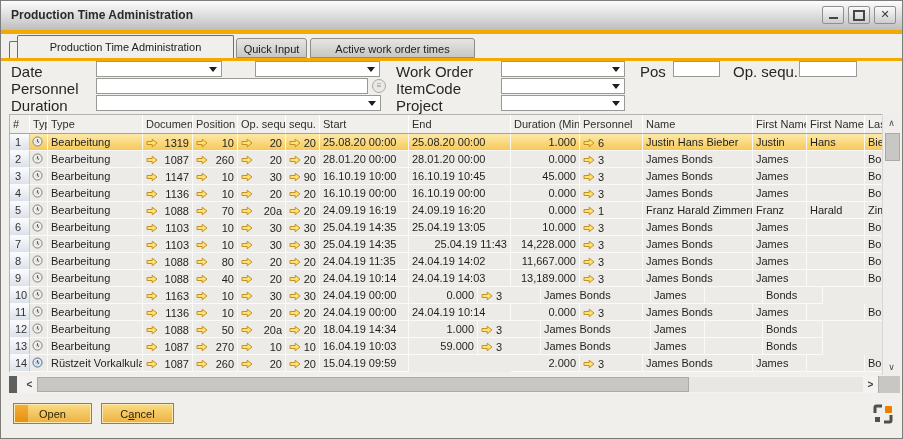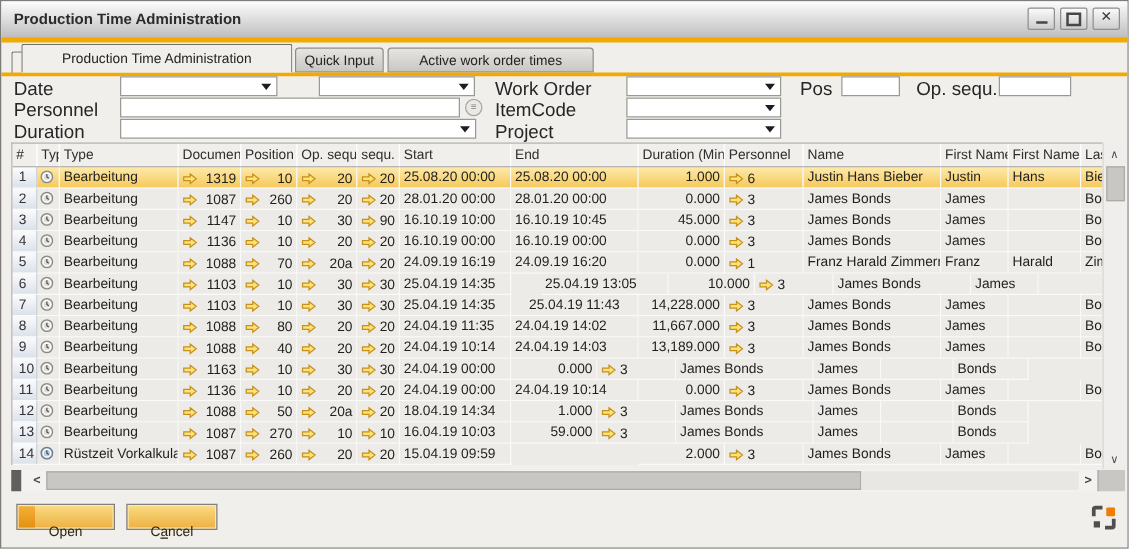--- a/index.html
+++ b/index.html
@@ -50,21 +50,21 @@
   #vdown{bottom:0;}
   #vthumb{position:absolute;left:2px;top:19px;width:13px;height:26px;background:#C8C7C3;border:1px solid #ABAAA6;}
   #hscroll{position:absolute;left:8px;top:375px;width:891px;height:17px;background:#F3F2F0;display:flex;align-items:center;}
   .hdark{width:8px;height:17px;background:#5F5F5F;flex:none;}
   .hgap{width:5px;height:17px;flex:none;}
   .hbtn{width:15px;text-align:center;font-size:10px;color:#3F3F3F;font-weight:bold;flex:none;}
   #hthumb{width:652px;height:15px;background:#C8C7C3;border:1px solid #ABAAA6;box-sizing:border-box;flex:none;}
   .htrack{flex:1;height:15px;background:#E8E7E4;}
   .hcorner{width:22px;height:17px;background:#C8C7C3;border-left:1px solid #ABAAA6;box-sizing:border-box;flex:none;}
   
-  .btn{position:absolute;top:402px;height:21px;box-sizing:border-box;border:1px solid #82807C;background:linear-gradient(#FADC82,#EDB042);font-size:11px;color:#2F2508;text-align:center;padding-top:16px;box-shadow:inset 0 0 0 1px #FBE9B0;}
+  .btn{position:absolute;top:402px;height:21px;box-sizing:border-box;border:1px solid #82807C;background:linear-gradient(#FADC82,#EDB042);font-size:11px;color:#2F2508;text-align:center;padding-top:4px;box-shadow:inset 0 0 0 1px #FBE9B0;}
   #open{left:12px;width:79px;}
   #open .strip{position:absolute;left:1px;top:1px;bottom:1px;width:13px;background:linear-gradient(#F5AE37,#E39112);}
   #open .lbl{position:relative;}
   #cancel{left:100px;width:73px;}
   .u{text-decoration:underline;}
   #grip{position:absolute;left:872px;top:403px;}
 </style>
 </head>
 <body>
 
@@ -388,21 +388,21 @@
             </svg>
             <span class="lv">30</span>
           </div>
           <div class="cell c6 lnk">
             <svg width="12" height="10" viewBox="0 0 12 10" style="flex:none">
               <path d="M1 3.5h5.2V1.2L11 5 6.2 8.8V6.5H1z" fill="#FFE272" stroke="#C49020"></path>
             </svg>
             <span class="lv">30</span>
           </div>
           <div class="cell c7">25.04.19 14:35</div>
-          <div class="cell c8 num" style="text-align: left; margin-left: 24px;">25.04.19 13:05</div>
+          <div class="cell c8 num" style="text-align: left;">25.04.19 13:05</div>
           <div class="cell c9 num">10.000</div>
           <div class="cell c10 lnk">
             <svg width="12" height="10" viewBox="0 0 12 10" style="flex:none">
               <path d="M1 3.5h5.2V1.2L11 5 6.2 8.8V6.5H1z" fill="#FFE272" stroke="#C49020"></path>
             </svg>
             <span class="pv">3</span>
           </div>
           <div class="cell c11">James Bonds</div>
           <div class="cell c12">James</div>
           <div class="cell c13"></div>
@@ -434,21 +434,21 @@
             </svg>
             <span class="lv">30</span>
           </div>
           <div class="cell c6 lnk">
             <svg width="12" height="10" viewBox="0 0 12 10" style="flex:none">
               <path d="M1 3.5h5.2V1.2L11 5 6.2 8.8V6.5H1z" fill="#FFE272" stroke="#C49020"></path>
             </svg>
             <span class="lv">30</span>
           </div>
           <div class="cell c7">25.04.19 14:35</div>
-          <div class="cell c8 num" style="text-align: center;">25.04.19 11:43</div>
+          <div class="cell c8 num" style="text-align: right;">25.04.19 11:43</div>
           <div class="cell c9 num">14,228.000</div>
           <div class="cell c10 lnk">
             <svg width="12" height="10" viewBox="0 0 12 10" style="flex:none">
               <path d="M1 3.5h5.2V1.2L11 5 6.2 8.8V6.5H1z" fill="#FFE272" stroke="#C49020"></path>
             </svg>
             <span class="pv">3</span>
           </div>
           <div class="cell c11">James Bonds</div>
           <div class="cell c12">James</div>
           <div class="cell c13"></div>

